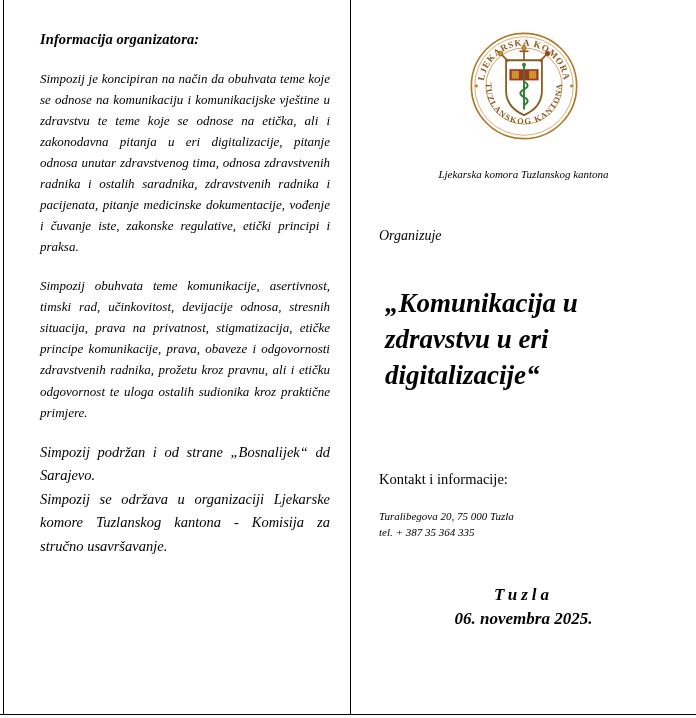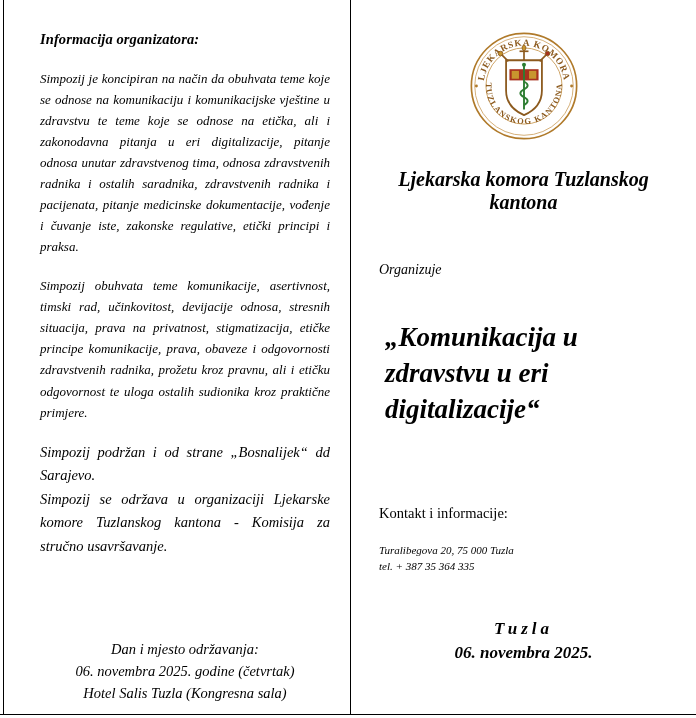--- a/index.html
+++ b/index.html
@@ -101,23 +101,22 @@
   }
 
   
   .logo-wrap {
     text-align: center;
     margin: 4px 0 0 0;
   }
   .org-name {
     text-align: center;
     font-style: italic;
-    font-size: 20px;
+    font-size: 11px;
     margin: 22px 0 0 0;
-    font-weight: bold;
   }
   .organizuje {
     text-align: left;
     font-style: italic;
     font-size: 14px;
     margin: 48px 0 0 0;
   }
   .title-main {
     text-align: center;
     font-style: italic;
@@ -175,25 +174,20 @@
     <p class="lead">Informacija organizatora:</p>
 
     <p class="para">Simpozij je koncipiran na način da obuhvata teme koje se odnose na komunikaciju i komunikacijske vještine u zdravstvu te teme koje se odnose na etička, ali i zakonodavna pitanja u eri digitalizacije, pitanje odnosa unutar zdravstvenog tima, odnosa zdravstvenih radnika i ostalih saradnika, zdravstvenih radnika i pacijenata, pitanje medicinske dokumentacije, vođenje i čuvanje iste, zakonske regulative, etički principi i praksa.</p>
 
     <p class="para">Simpozij obuhvata teme komunikacije, asertivnost, timski rad, učinkovitost, devijacije odnosa, stresnih situacija, prava na privatnost, stigmatizacija, etičke principe komunikacije, prava, obaveze i odgovornosti zdravstvenih radnika, prožetu kroz pravnu, ali i etičku odgovornost te uloga ostalih sudionika kroz praktične primjere.</p>
 
     <p class="para-tight">Simpozij podržan i od strane „Bosnalijek“ dd Sarajevo.</p>
 
     <p class="para-tight">Simpozij se održava u organizaciji Ljekarske komore Tuzlanskog kantona - Komisija za stručno usavršavanje.</p>
 
-    <div class="bottom-block">
-      <div>Dan i mjesto održavanja:</div>
-      <div>06. novembra 2025. godine (četvrtak)</div>
-      <div>Hotel Salis Tuzla (Kongresna sala)</div>
-    </div>
   </div>
 
   <div class="col col-right">
 
     <div class="logo-wrap">
       <svg width="112" height="112" viewBox="0 0 200 200">
         <defs>
           <path id="arcTop" d="M 28,100 A 72,72 0 0 1 172,100" fill="none"></path>
           <path id="arcBot" d="M 32,100 A 68,68 0 0 0 168,100" fill="none"></path>
         </defs>

